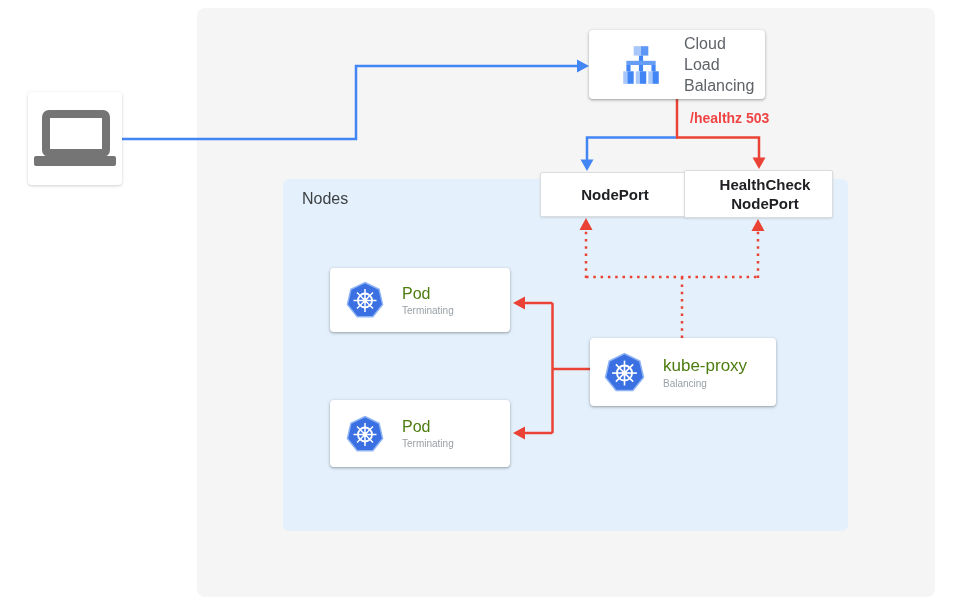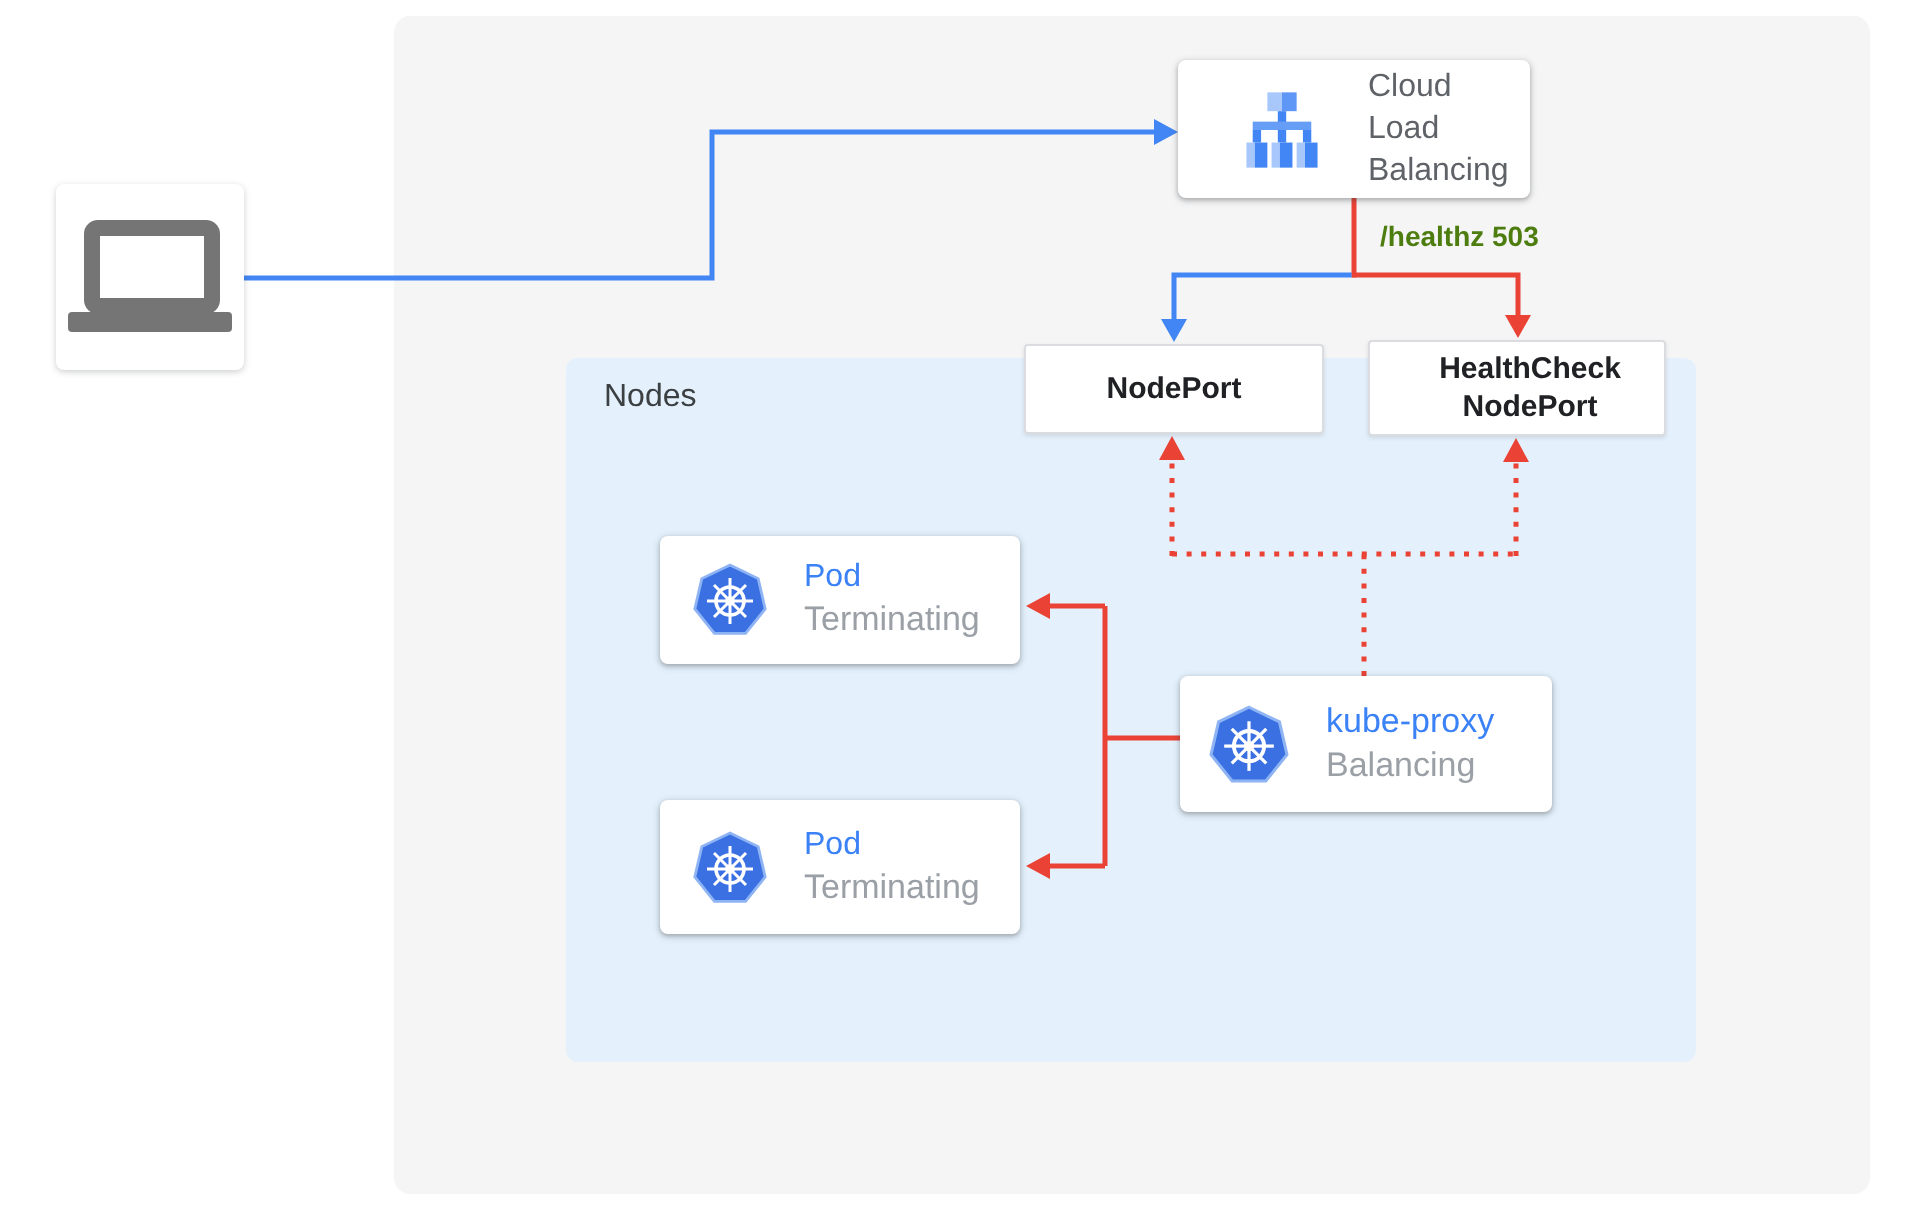--- a/index.html
+++ b/index.html
@@ -32,33 +32,33 @@
   }
   .laptop-card{left:28px;top:92px;width:94px;height:93px;justify-content:center;box-shadow:0 1px 3px rgba(60,64,67,.25);}
   .clb-card{left:589px;top:30px;width:176px;height:69px;padding-left:29px;}
   .clb-card .txt{margin-left:20px;font-size:16px;line-height:21px;color:#5F6368;width:92px;}
   .port-box{
     position:absolute;background:#ffffff;border:1px solid #DADCE0;border-radius:2px;
     z-index:5;display:flex;align-items:center;justify-content:center;text-align:center;
     box-sizing:border-box;font-weight:bold;font-size:15px;color:#202124;line-height:19px;
     box-shadow:0 1px 2px rgba(60,64,67,.15);
   }
-  .nodeport-box{left:512px;top:172px;width:150px;height:45px;}
+  .nodeport-box{left:540px;top:172px;width:150px;height:45px;}
   .healthcheck-box{left:684px;top:170px;width:149px;height:48px;padding-left:13px;}
   .pod-card{left:330px;width:180px;height:64px;padding-left:16px;}
   .pod-card.pod-1{top:268px;}
   .pod-card.pod-2{top:400px;height:67px;}
   .kproxy-card{left:590px;top:338px;width:186px;height:68px;padding-left:14px;}
   .k8s-text{margin-left:18px;}
-  .k8s-text .title{font-size:16px;color:#3b82f6;}
+  .k8s-text .title{font-size:16px;color:#4d7c0f;}
   .kproxy-card .k8s-text .title{font-size:17px;}
-  .k8s-text .subtitle{font-size:17px;color:#9AA0A6;margin-top:2px;}
+  .k8s-text .subtitle{font-size:10px;color:#9AA0A6;margin-top:2px;}
   .healthz-label{
     position:absolute;left:690px;top:110px;z-index:6;font-size:14px;
-    font-weight:bold;color:#4d7c0f;
+    font-weight:bold;color:#ef4444;
   }
   .icon{display:block;flex:none;}
 </style>
 </head>
 <body>
 
 <div class="outer-panel"></div>
 
 <div class="nodes-panel">
   <div class="nodes-label">Nodes</div>

